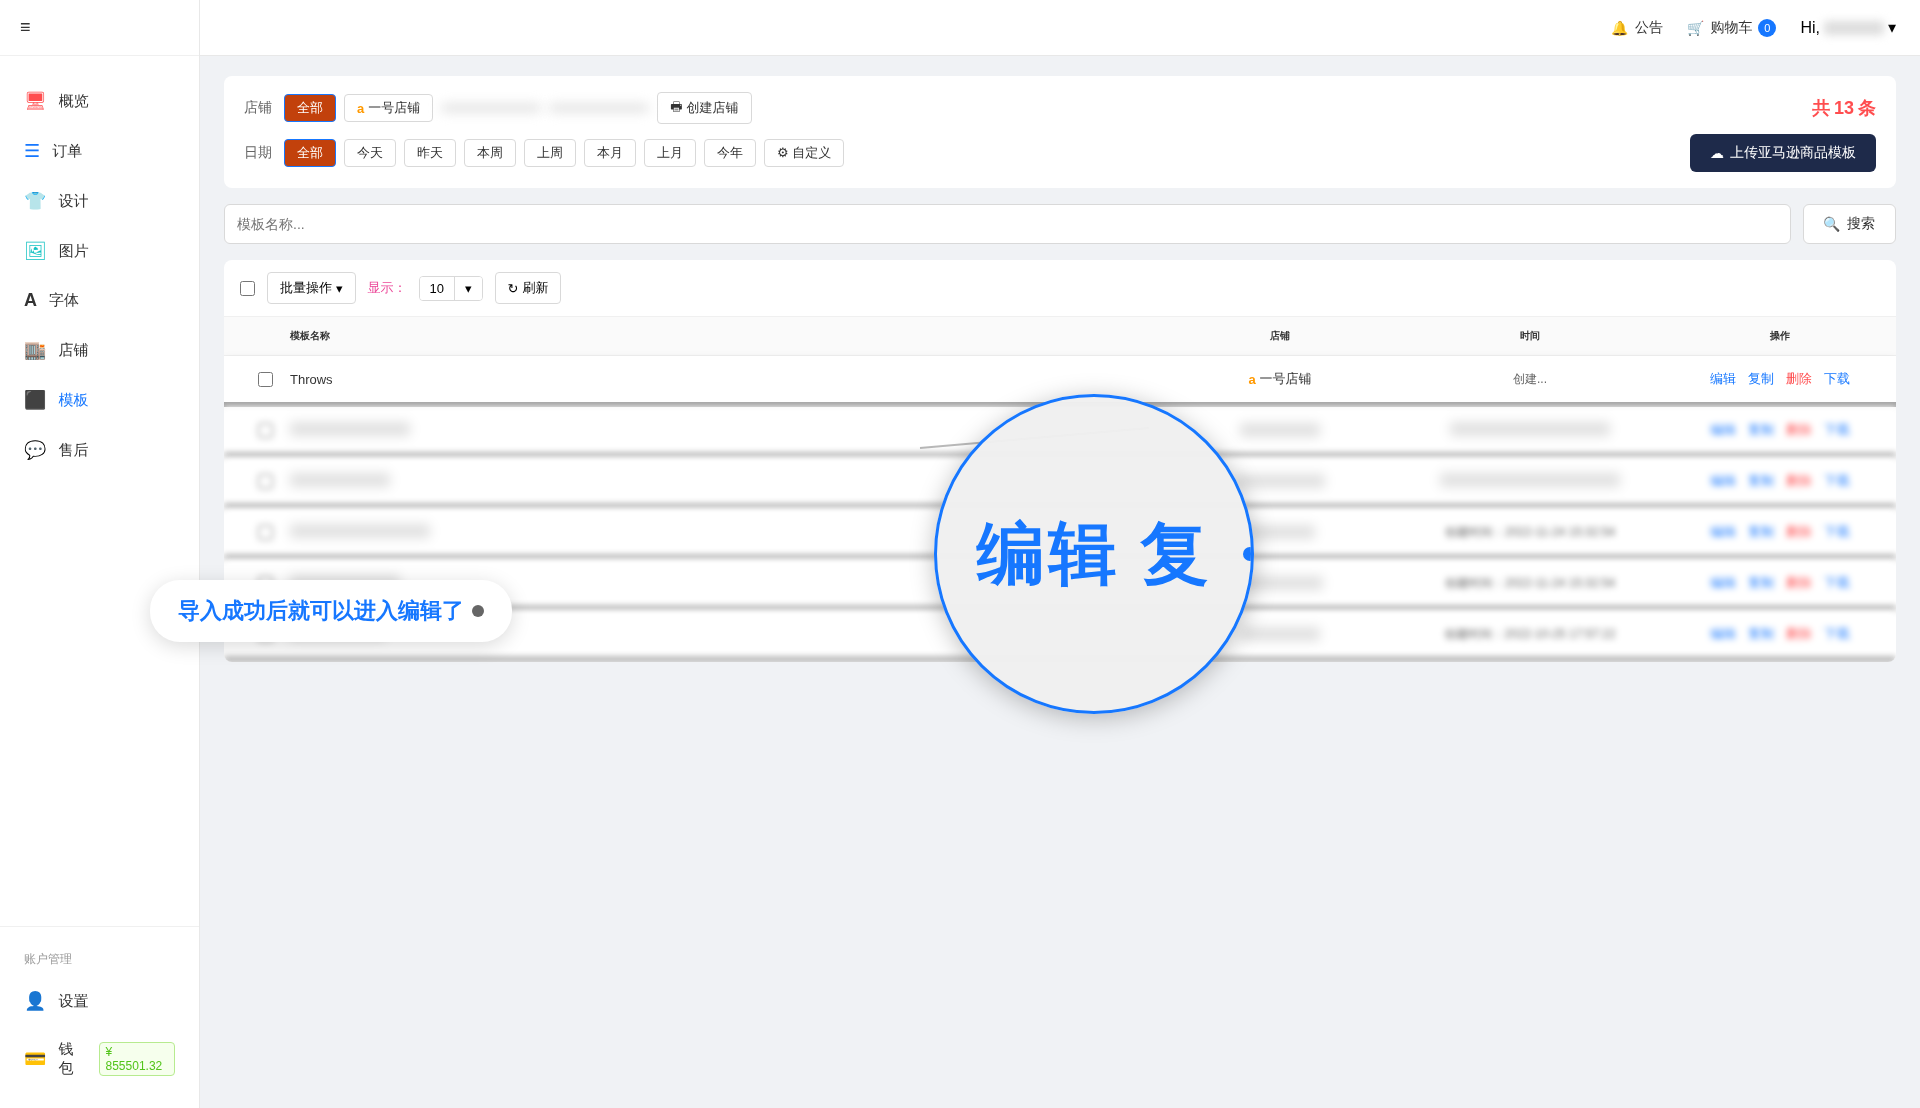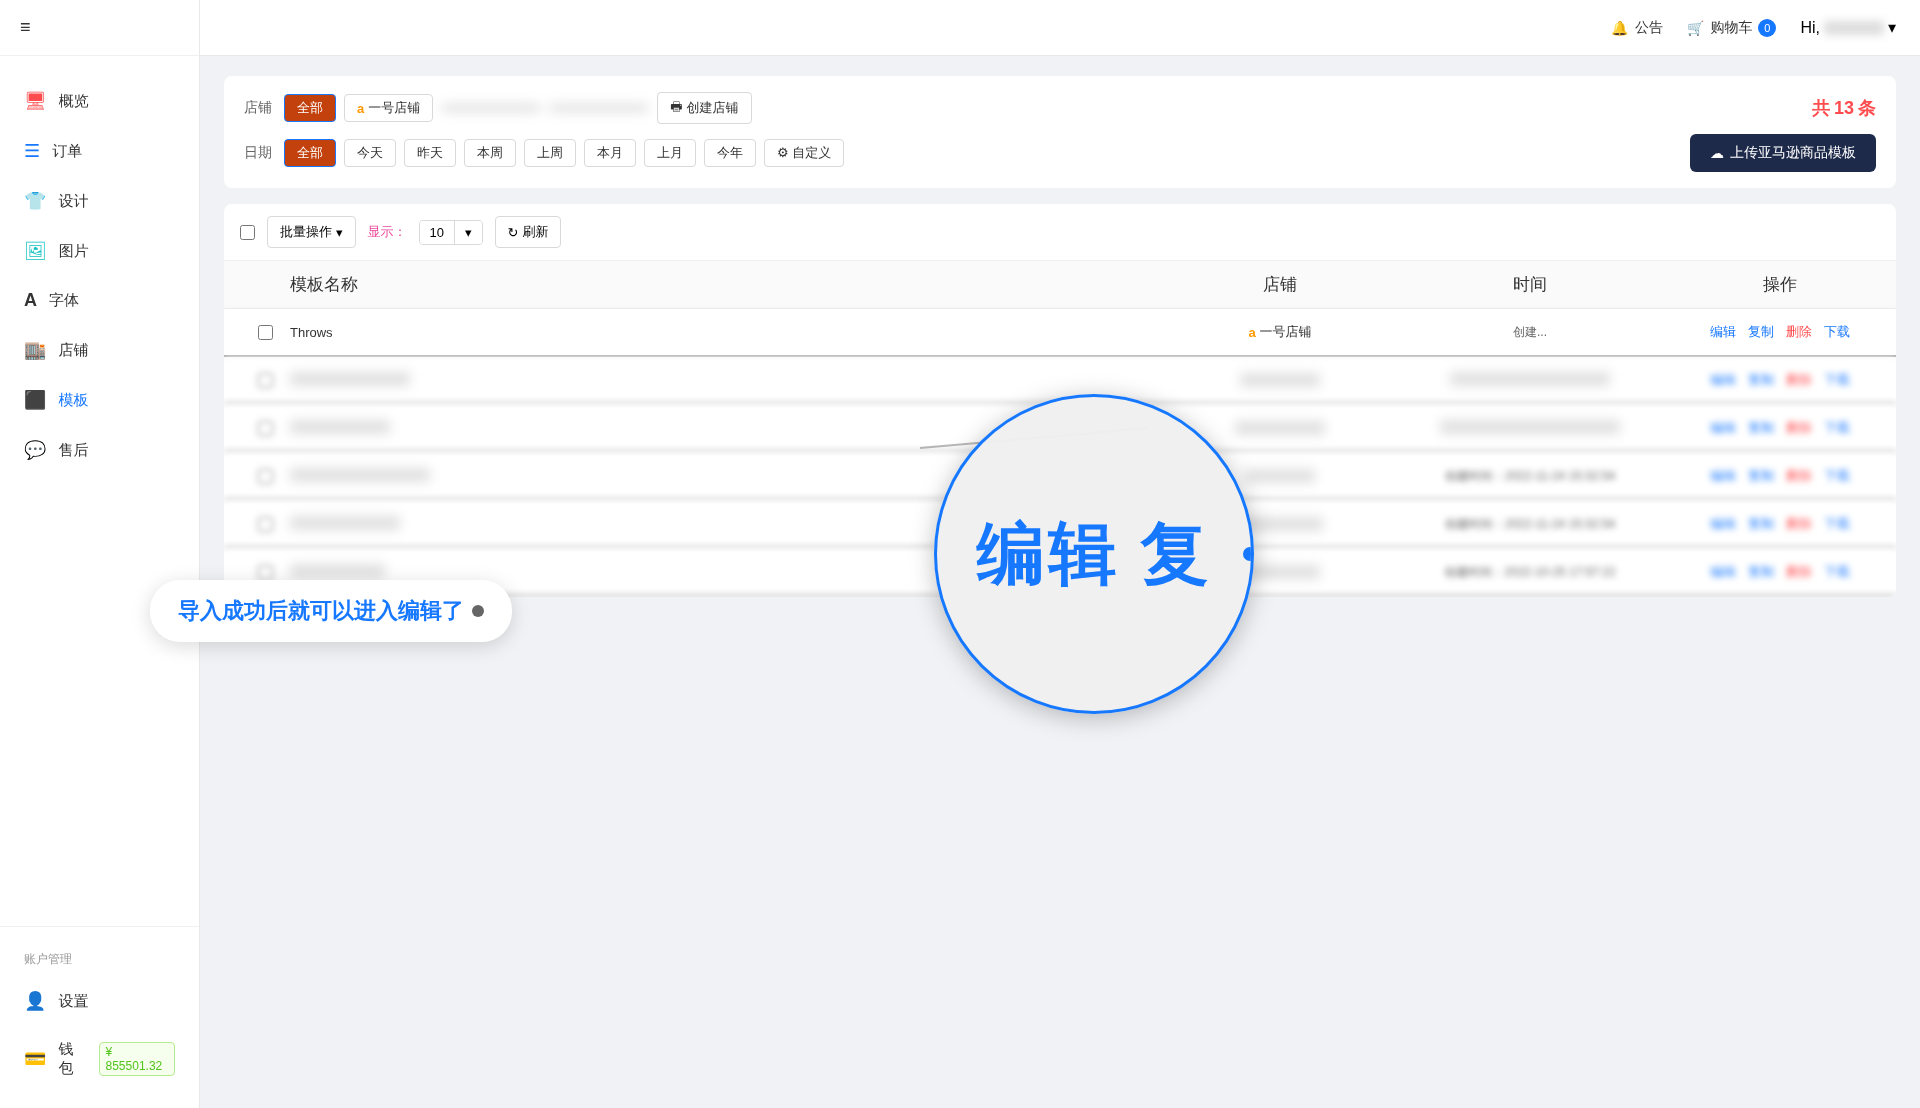--- a/index.html
+++ b/index.html
@@ -230,28 +230,28 @@
       font-size: 13px;
       display: flex; align-items: center; gap: 4px;
     }
     .table-header {
       display: grid;
       grid-template-columns: 50px 1fr 200px 300px 200px;
       background: #fafafa;
       border-bottom: 1px solid #f0f0f0;
       padding: 12px 16px;
     }
-    .th { font-size: 17px; color: #333; font-weight: 400; text-align: center; }
+    .th { font-size: 10px; color: #333; font-weight: 700; text-align: center; }
     .th:nth-child(2) { text-align: left; }
 
     .table-row-el {
       display: grid;
       grid-template-columns: 50px 1fr 200px 300px 200px;
       padding: 14px 16px;
-      border-bottom: 2px solid #a3a3a3;
+      border-bottom: 5px solid #a3a3a3;
       align-items: center;
       background: #fff;
       position: relative;
     }
     .table-row-el.highlighted { background: #fff; box-shadow: 0 2px 8px rgba(0,0,0,0.08); }
     .td { font-size: 13px; color: #333; text-align: center; }
     .td:nth-child(2) { text-align: left; font-weight: 500; }
     .td.store-cell { display: flex; align-items: center; justify-content: center; gap: 4px; }
     .td.time-cell { font-size: 12px; color: #666; }
     .td.action-cell { display: flex; align-items: center; justify-content: center; gap: 12px; }
@@ -449,20 +449,27 @@
           <span>⚙</span>
           <span>自定义</span>
         </button>
         <button class="upload-btn">
           <span>☁</span>
           <span>上传亚马逊商品模板</span>
         </button>
       </div>
     </div>
 
+    <div class="search-row">
+      <input class="search-input" type="text" placeholder="模板名称..." style="">
+      <button class="search-btn">
+        <span>🔍</span>
+        <span>搜索</span>
+      </button>
+    </div>
 
     <div class="table-card">
 
       <div class="table-toolbar">
         <input type="checkbox" style="">
         <button class="batch-btn">
           <span>批量操作</span>
           <span>▾</span>
         </button>
         <span class="display-label">显示：</span>

